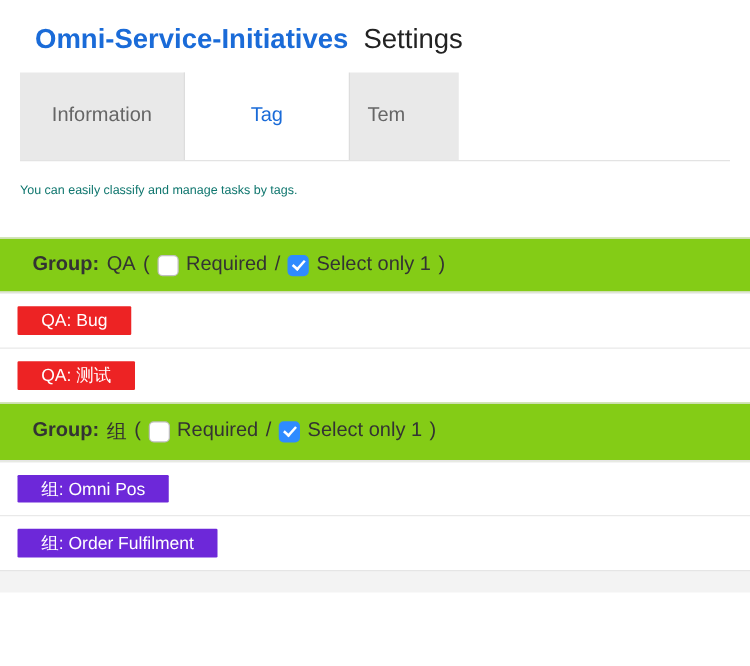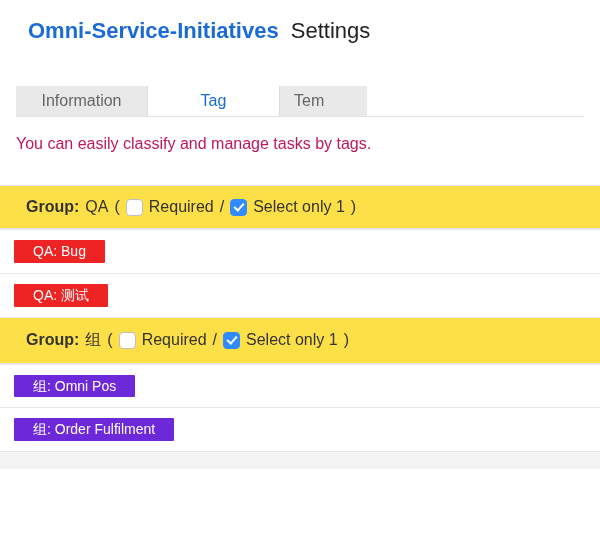--- a/index.html
+++ b/index.html
@@ -18,44 +18,43 @@
     font-weight: 600;
   }
   .header .project-link { color: #1a6bd8; }
   .header .settings-label { color: #222; font-weight: 500; margin-left: 6px; }
   .tabs {
     display: flex;
     margin: 4px 16px 0 16px;
     border-bottom: 1px solid #e3e3e3;
   }
   .tab {
-    padding: 6px 0;
+    padding: 26px 0;
     width: 132px;
     text-align: center;
     background: #e9e9e9;
     color: #666;
     font-size: 16px;
     border-right: 1px solid #ddd;
     cursor: pointer;
     white-space: nowrap;
     overflow: hidden;
-    margin-top: 28px;
   }
   .tab:last-child { border-right: none; width: 87px; flex: 0 0 auto; text-align: left; padding-left: 14px; }
   .tab.active {
     background: #fff;
     color: #1a6bd8;
   }
   .desc {
     padding: 18px 16px 32px 16px;
-    color: #be185d;
-    font-size: 16px;
+    color: #0f766e;
+    font-size: 10px;
   }
   .group-bar {
-    background: #fde047;
+    background: #84cc16;
     border-top: 1px solid #e5e5e5;
     border-bottom: 1px solid #e5e5e5;
     padding: 12px 26px;
     font-size: 16px;
     color: #333;
     display: flex;
     align-items: center;
     gap: 6px;
   }
   .group-bar strong { font-weight: 700; }

